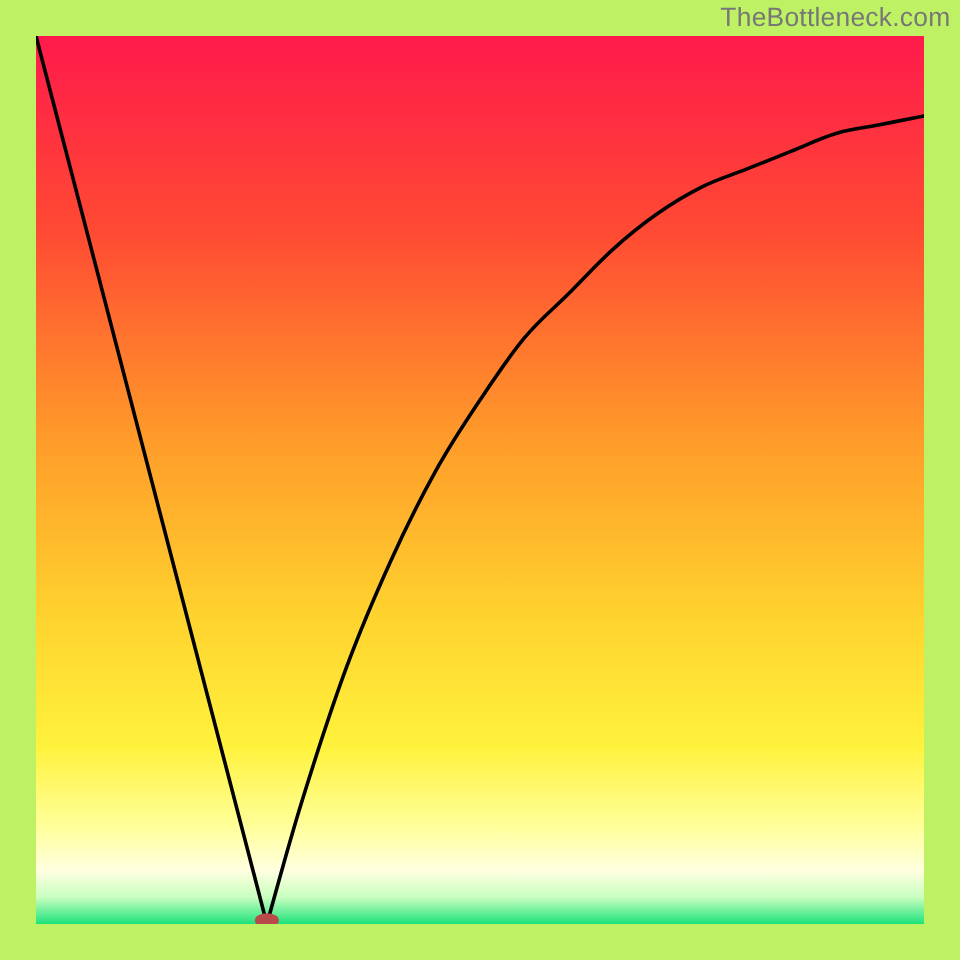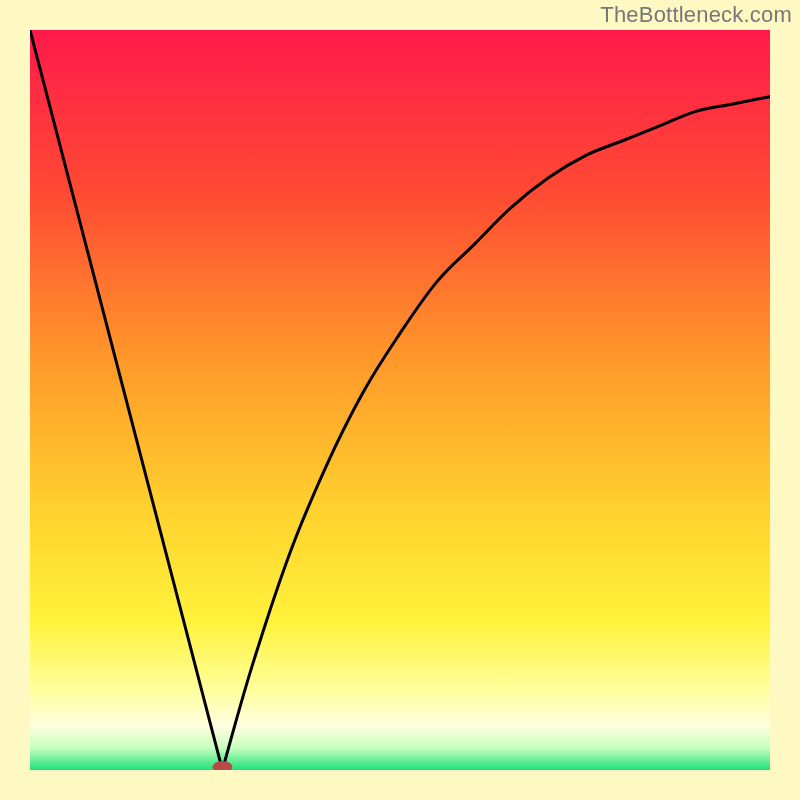--- a/index.html
+++ b/index.html
@@ -8,21 +8,21 @@
     width: 800px;
     height: 800px;
     overflow: hidden;
     background: #000;
     font-family: Arial, Helvetica, sans-serif;
   }
   .frame {
     position: relative;
     width: 800px;
     height: 800px;
-    background: #fef9c3;
+    background: #bef264;
   }
   .plot {
     position: absolute;
     left: 30px;
     top: 30px;
     width: 740px;
     height: 740px;
     
   }
   svg {

